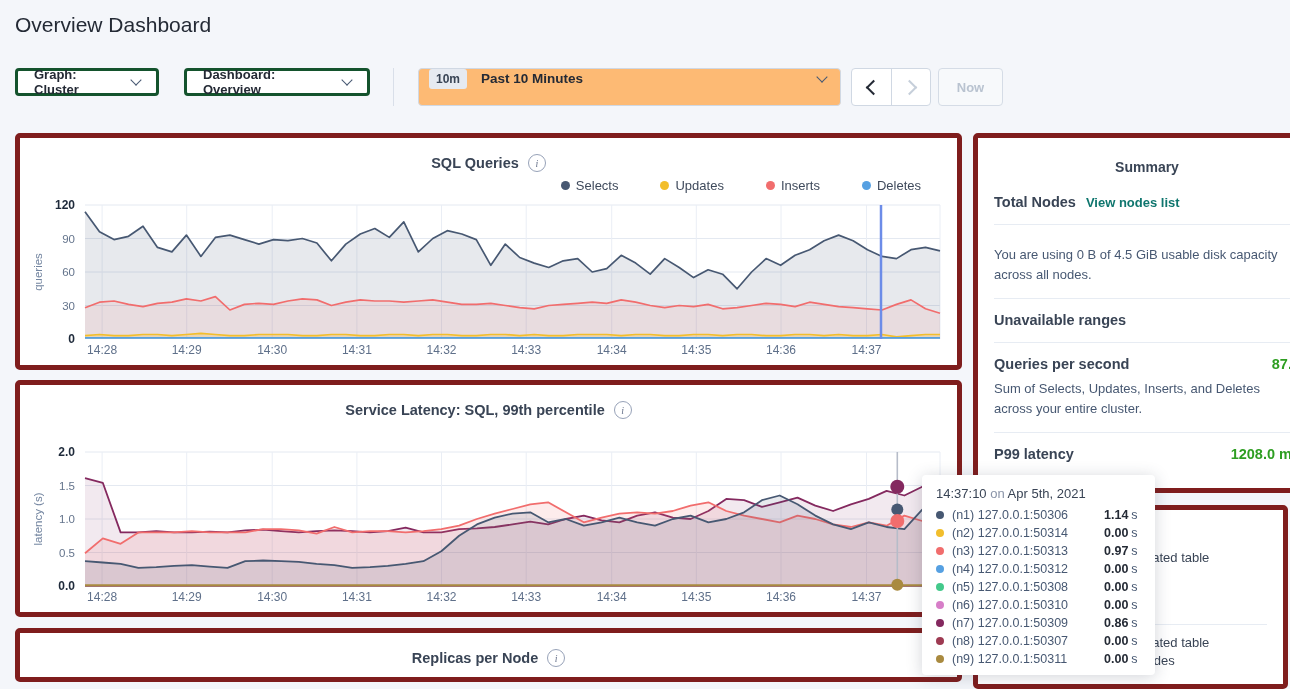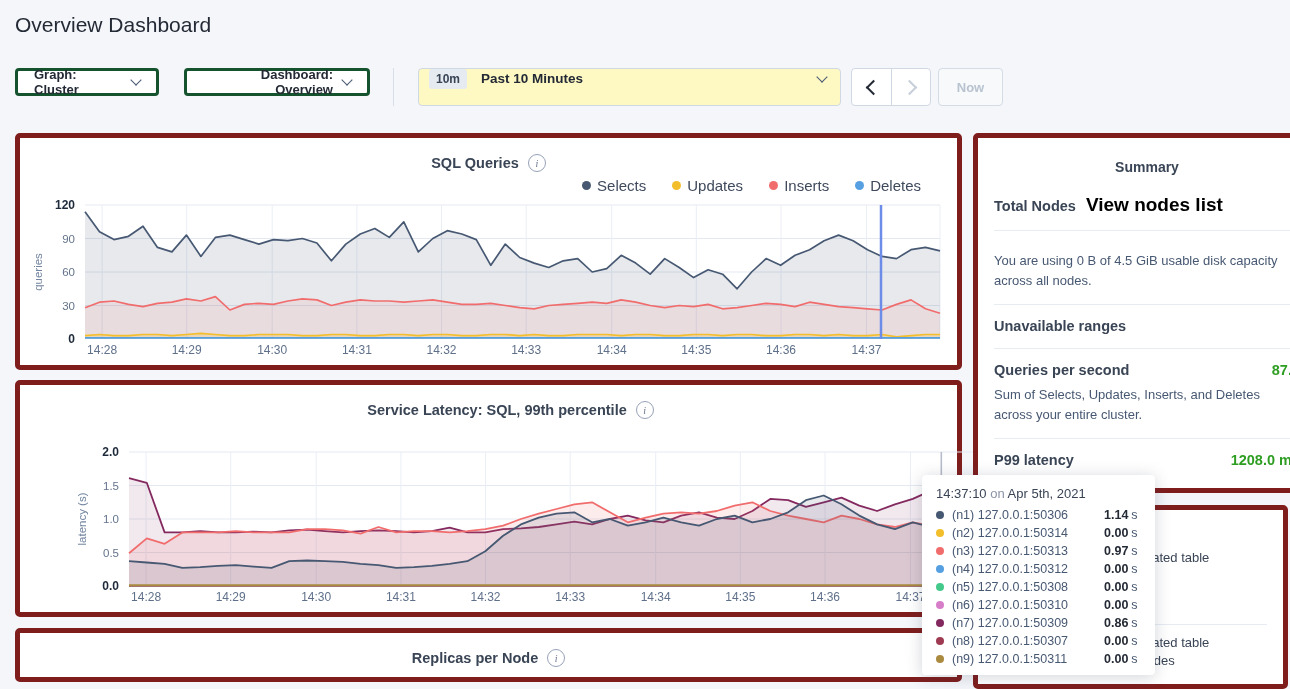--- a/index.html
+++ b/index.html
@@ -7,66 +7,66 @@
 
   
   .page-title{position:absolute;left:15px;top:13px;font-size:21px;font-weight:500;color:#242a35;}
 
   
   .controls{position:absolute;left:15px;top:68px;height:38px;display:flex;align-items:stretch;}
   .dd-btn{display:flex;align-items:center;justify-content:center;gap:10px;background:#fff;
     border:3px solid #14532d;border-radius:4px;height:28px;padding:0 16px;font-size:13px;
     font-weight:700;color:#242a35;cursor:pointer;box-sizing:border-box;}
   .dd1{width:144px;margin-right:25px;}
-  .dd2{width:186px;text-align:right;}
+  .dd2{width:186px;}
   .chev{width:7px;height:7px;border-right:1.6px solid #475872;border-bottom:1.6px solid #475872;
     transform:rotate(45deg);margin-top:-4px;flex:none;}
   .vsep{width:1px;background:#d9dfe9;margin:0 24px 0 23px;}
-  .time-select{display:flex;align-items:center;width:423px;background:#fef9c3;border:1px solid #d0d8e3;
+  .time-select{display:flex;align-items:center;width:423px;background:#fdba74;border:1px solid #d0d8e3;
     border-radius:4px;padding:0 14px 17px 10px;box-sizing:border-box;cursor:pointer;}
   .time-badge{background:#e6eaf1;border-radius:3px;font-size:12px;font-weight:700;color:#394455;
     padding:3px 7px;margin-right:14px;}
   .time-label{font-size:13.5px;font-weight:700;color:#242a35;flex:1;}
   .arrow-group{display:flex;margin-left:10px;border:1px solid #d0d8e3;border-radius:4px;background:#fff;overflow:hidden;}
   .arrow-btn{width:39px;display:flex;align-items:center;justify-content:center;cursor:pointer;box-sizing:border-box;}
   .arrow-btn + .arrow-btn{border-left:1px solid #d0d8e3;}
   .chev-left{width:9px;height:9px;border-left:2.2px solid #242a35;border-bottom:2.2px solid #242a35;transform:rotate(45deg);margin-left:4px;}
   .chev-right{width:9px;height:9px;border-top:2.2px solid #c6cfda;border-right:2.2px solid #c6cfda;transform:rotate(45deg);margin-right:4px;}
   .now-btn{margin-left:7px;width:63px;background:#f7f9fb;border:1px solid #d5dce6;border-radius:4px;
     font-size:13px;font-weight:700;color:#b9c3d0;display:flex;align-items:center;justify-content:center;cursor:default;}
 
   
   .card{position:absolute;background:#fff;border:5px solid #7f1d1d;border-radius:5px;box-sizing:border-box;}
   .chart-card-1{left:15px;top:133px;width:947px;height:237px;}
-  .chart-card-2{left:15px;top:380px;width:947px;height:237px;padding-left:44px;}
+  .chart-card-2{left:15px;top:380px;width:947px;height:237px;}
   .chart-card-3{left:15px;top:628px;width:947px;height:54px;overflow:hidden;}
   .summary-card{left:973px;top:133px;width:348px;height:360px;padding:0 16px;}
   .events-card{left:973px;top:505px;width:315px;height:184px;padding:14px 16px 0;overflow:hidden;}
 
   .chart-title-row{display:flex;align-items:center;justify-content:center;gap:9px;padding-top:15px;height:20px;}
   .chart-title{font-size:14.5px;font-weight:700;color:#394455;}
   .info-icon{width:16px;height:16px;border:1px solid #97a2b8;border-radius:50%;color:#69748c;
     font-size:10px;font-style:italic;font-family:"Liberation Serif",serif;display:flex;align-items:center;justify-content:center;cursor:pointer;}
   .legend-row{height:24px;display:flex;justify-content:flex-end;align-items:center;gap:26px;padding-right:36px;}
-  .legend-item{display:flex;align-items:center;gap:6px;font-size:15px;color:#3f4a5c;cursor:pointer;}
+  .legend-item{display:flex;align-items:center;gap:6px;font-size:13px;color:#3f4a5c;cursor:pointer;margin-left:16px;}
   .legend-dot{width:9px;height:9px;border-radius:50%;flex:none;}
   svg.chart{display:block;}
   text.ytick{font-size:11.5px;fill:#64748c;font-family:"Liberation Sans",sans-serif;}
   text.ytick.bold{font-weight:700;fill:#1e2a3a;font-size:12px;}
   text.xtick{font-size:12px;fill:#5f708a;font-family:"Liberation Sans",sans-serif;}
   text.ylab{font-size:11.5px;fill:#7385a0;font-family:"Liberation Sans",sans-serif;}
   .partial-ytick{position:absolute;left:48px;top:55px;font-size:12px;font-weight:700;color:#1e2a3a;}
 
   
   .summary-title{text-align:center;font-size:14px;font-weight:700;color:#394455;padding:21px 0 6px;}
   .srow{padding:13px 0 14px;border-bottom:1px solid #e7ecf3;}
   .srow:last-child{border-bottom:none;}
   .srow-main{display:flex;align-items:baseline;}
   .srow-label{font-size:14.5px;font-weight:700;color:#394455;}
-  .srow-link{font-size:19px;font-weight:700;color:#000000;margin-left:10px;cursor:pointer;text-decoration:none;}
+  .srow-link{font-size:13px;font-weight:700;color:#0f766e;margin-left:10px;cursor:pointer;text-decoration:none;}
   .srow-value{margin-left:auto;font-size:14.5px;font-weight:700;color:#2e9e22;}
   .srow-sub{font-size:13px;color:#475872;line-height:1.5;margin-top:7px;}
 
   
   .events-title{text-align:center;font-size:14px;font-weight:700;color:#394455;height:16px;}
   .event{padding:9px 0;min-height:84px;box-sizing:border-box;cursor:pointer;}
   .event + .event{border-top:1px solid #e7ecf3;}
   .event-line{font-size:13px;color:#394455;line-height:18px;white-space:nowrap;}
 
   

